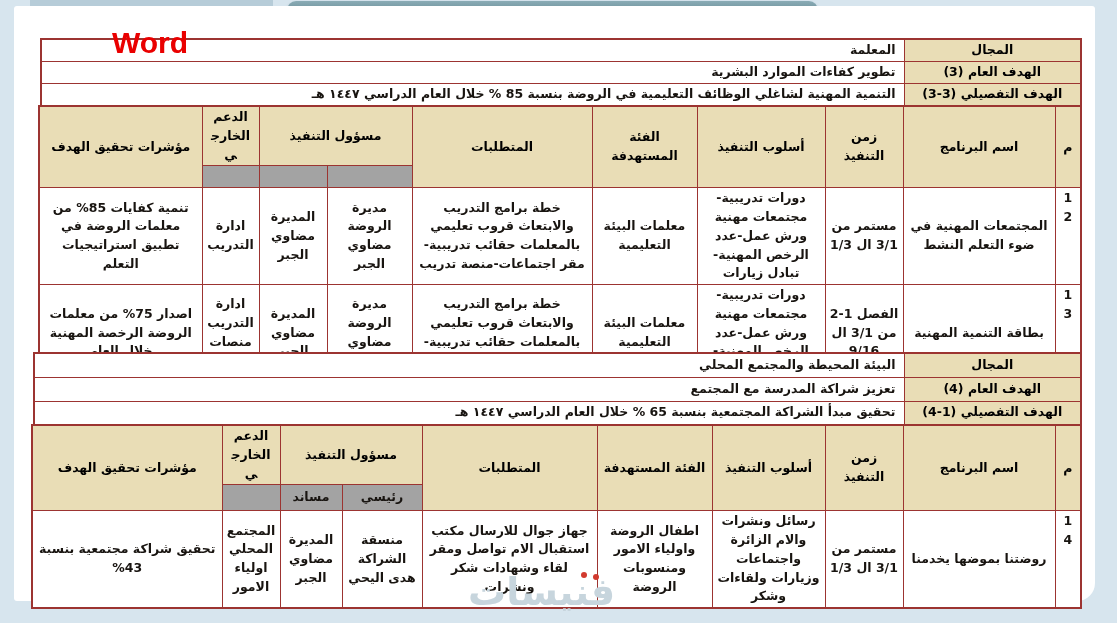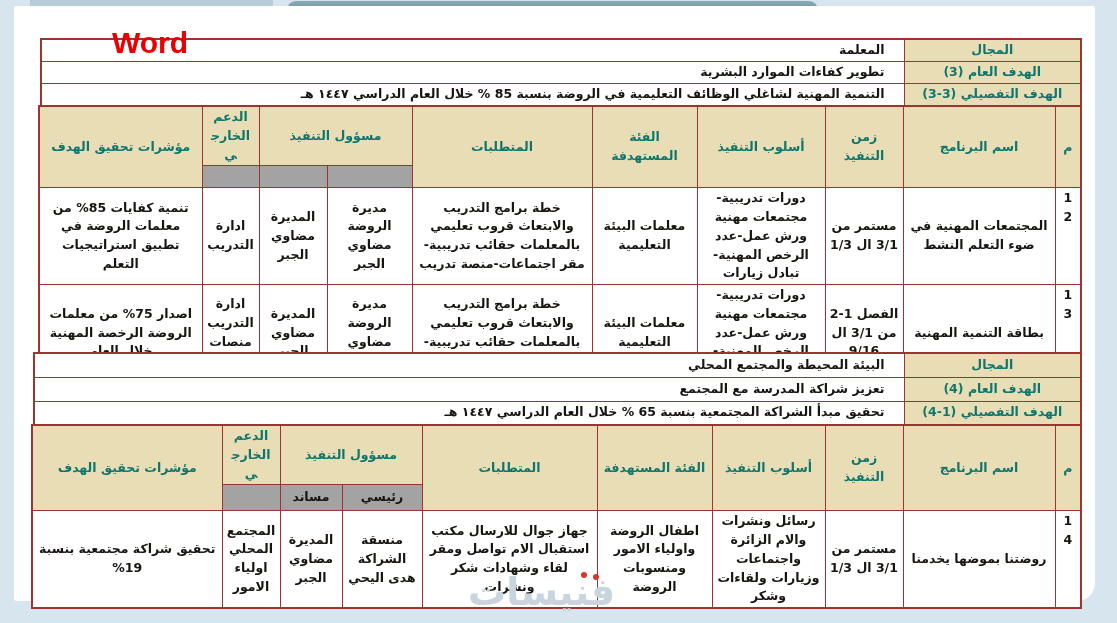--- a/index.html
+++ b/index.html
@@ -41,23 +41,23 @@
   .t1{left:40px;top:38px;width:1042px;}
   .t2{left:33px;top:352px;width:1049px;}
   table{border-collapse:collapse;table-layout:fixed;width:100%;}
   .tbl table{border:2px solid #9c3431;}
   .tbl .grid{margin-top:-2px;}
   td,th{
     border:1px solid #9c3431;padding:1px 4px;text-align:center;
     vertical-align:middle;font-size:12.5px;font-weight:bold;color:#181410;
     line-height:1.5;overflow:hidden;box-sizing:border-box;word-wrap:break-word;
   }
-  .hdr{background:#e9ddb6;color:#0f766e;}
+  .hdr{background:#e9ddb6;color:#000000;}
   .sub{background:#a3a3a3;}
-  .meta-value{background:#ffffff;text-align:right;padding-right:19px;}
+  .meta-value{background:#ffffff;text-align:right;padding-right:8px;}
   .cell{background:#ffffff;}
   .num{vertical-align:top;text-align:center;}
   .t1 .meta tr{height:21px;}
   .t2 .meta tr{height:24px;}
 </style>
 </head>
 <body>
 
 <div class="stage">
   <div class="bar-left"></div>
@@ -200,18 +200,18 @@
       <tr style="height:90px">
         <td class="cell num">14</td>
         <td class="cell">روضتنا بموضها يخدمنا</td>
         <td class="cell">مستمر من 3/1 ال 1/3</td>
         <td class="cell">رسائل ونشرات والام الزائرة واجتماعات وزيارات ولقاءات وشكر</td>
         <td class="cell">اطفال الروضة واولياء الامور ومنسوبات الروضة</td>
         <td class="cell">جهاز جوال للارسال مكتب استقبال الام تواصل ومقر لقاء وشهادات شكر ونشرات</td>
         <td class="cell">منسقة الشراكة هدى اليحي</td>
         <td class="cell">المديرة مضاوي الجبر</td>
         <td class="cell">المجتمع المحلي اولياء الامور</td>
-        <td class="cell">تحقيق شراكة مجتمعية بنسبة 19%</td>
+        <td class="cell">تحقيق شراكة مجتمعية بنسبة 43%</td>
       </tr>
     </tbody>
       </table>
   </div>
 </div>
 
 </body></html>

